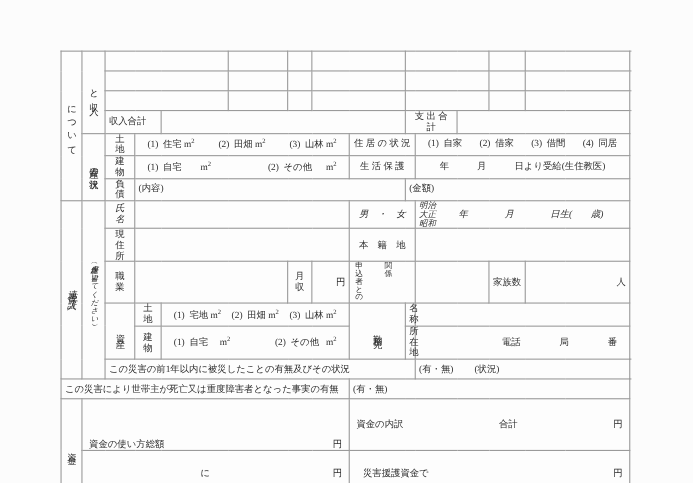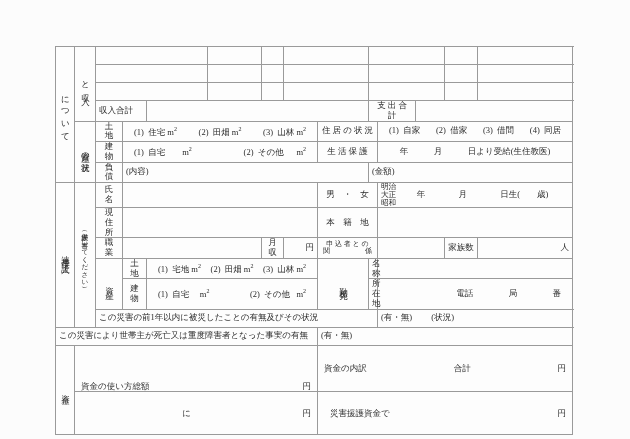--- a/index.html
+++ b/index.html
@@ -58,26 +58,26 @@
     padding:0 8px;
     white-space:nowrap;
   }
   .ctr{text-align:center;margin-top:32px;}
   .rt{text-align:right;}
   .lt{text-align:left;margin-top:46px;}
 
   .sup{font-size:6px;vertical-align:super;}
 
   .stack3{
-    display:flex;flex-direction:column;
+    display:flex;flex-direction:row;
     line-height:1.0;font-size:7px;
     justify-content:center;
     padding:1px 0;
   }
-  .rowtall td{height:32px;}
+  .rowtall td{height:32px;font-style:italic;}
   .tall2 td{height:24px;}
   .dob{display:flex;align-items:center;width:100%;}
   .dobnames{display:flex;flex-direction:column;line-height:1.05;font-size:7.6px;margin-right:4px;}
   .dobrest{flex:1;display:flex;justify-content:space-around;padding-right:4px;}
   .nowrap{white-space:nowrap;}
 </style>
 </head>
 <body>
 
 <div class="sheet">

